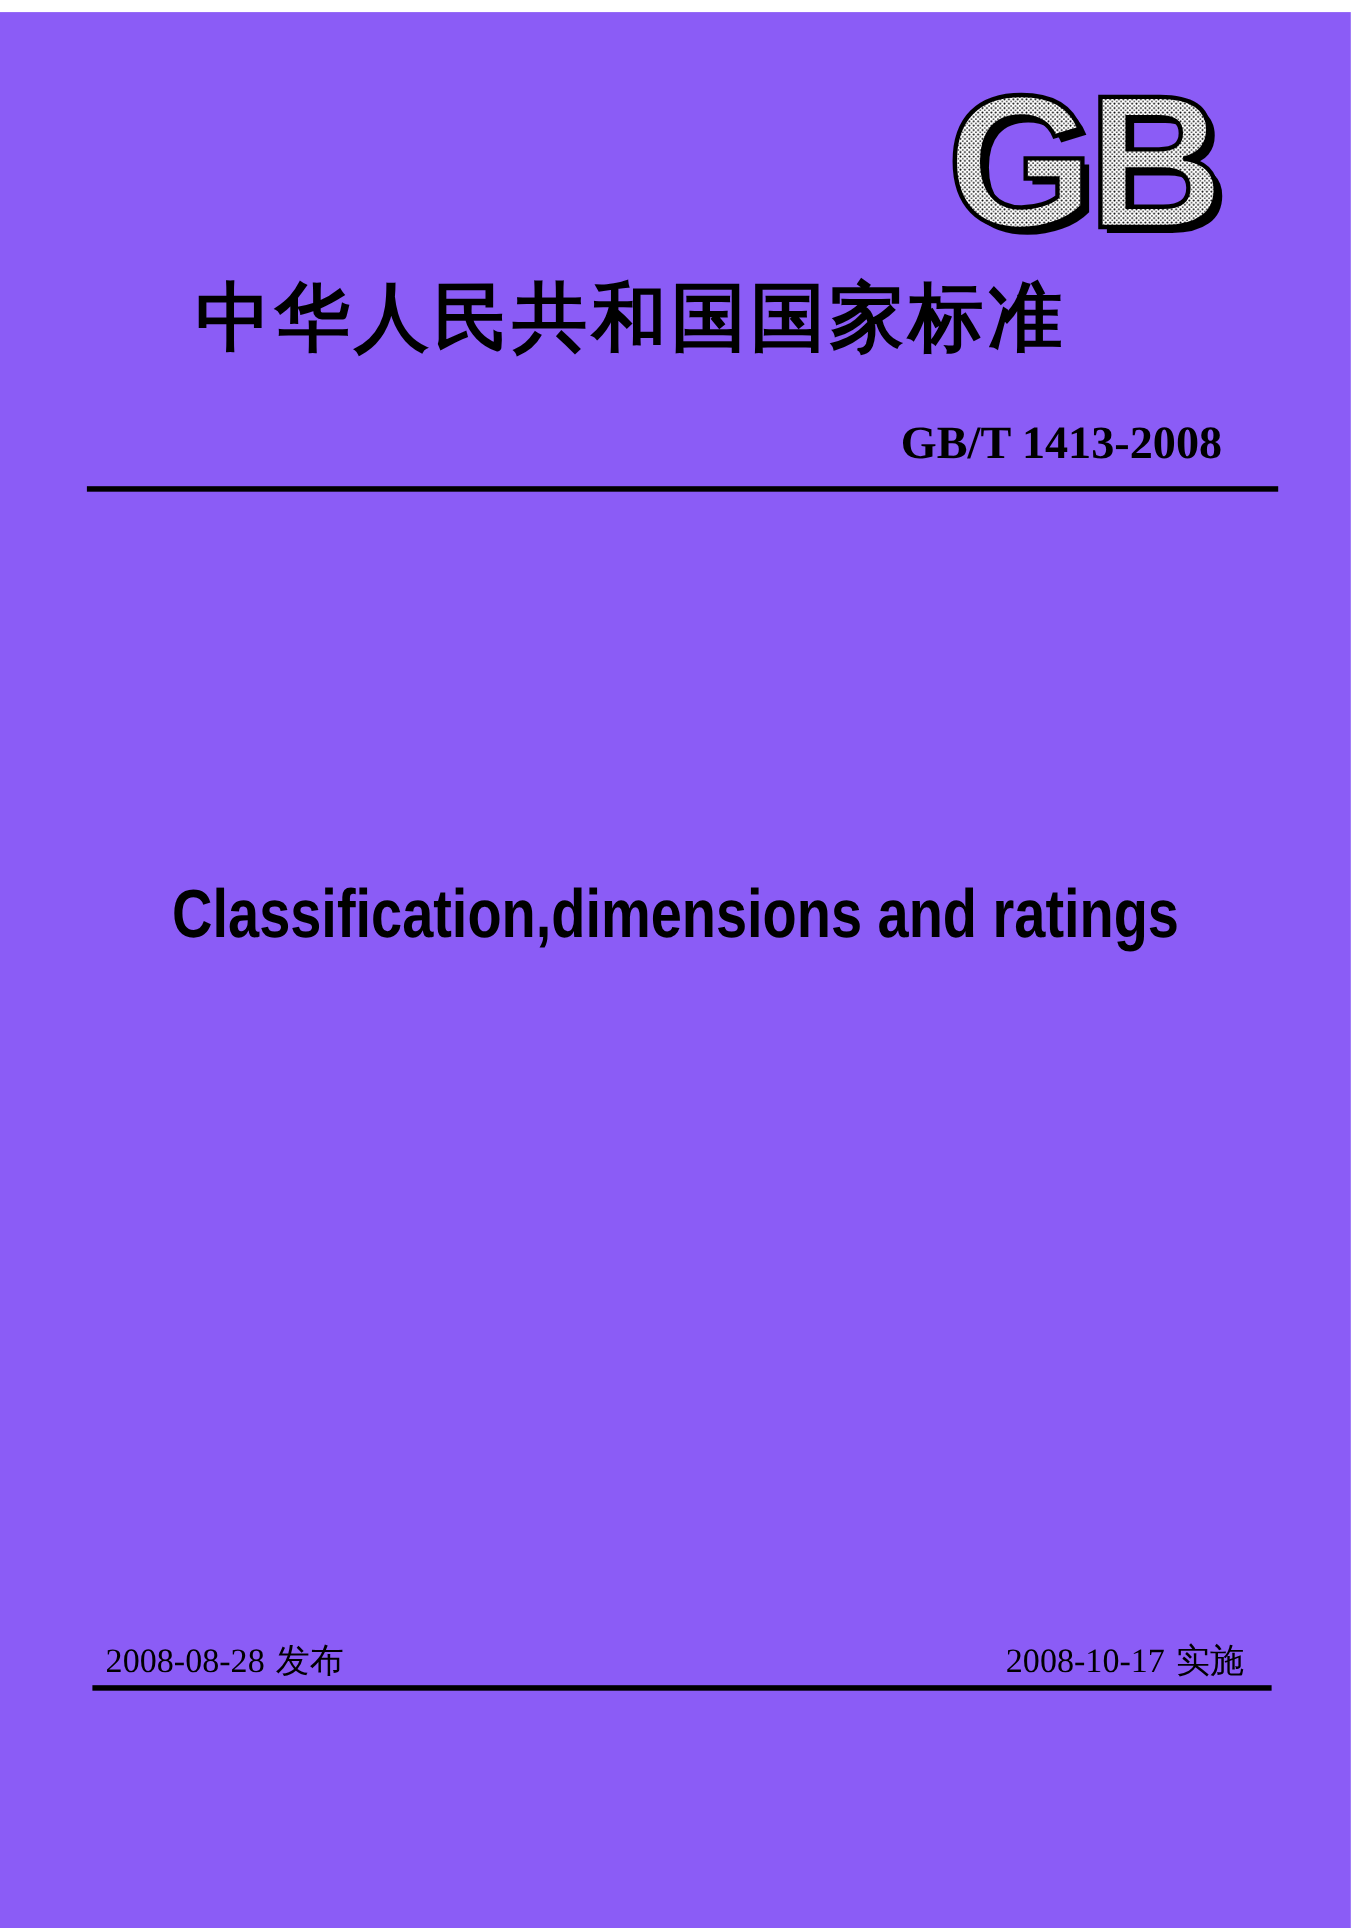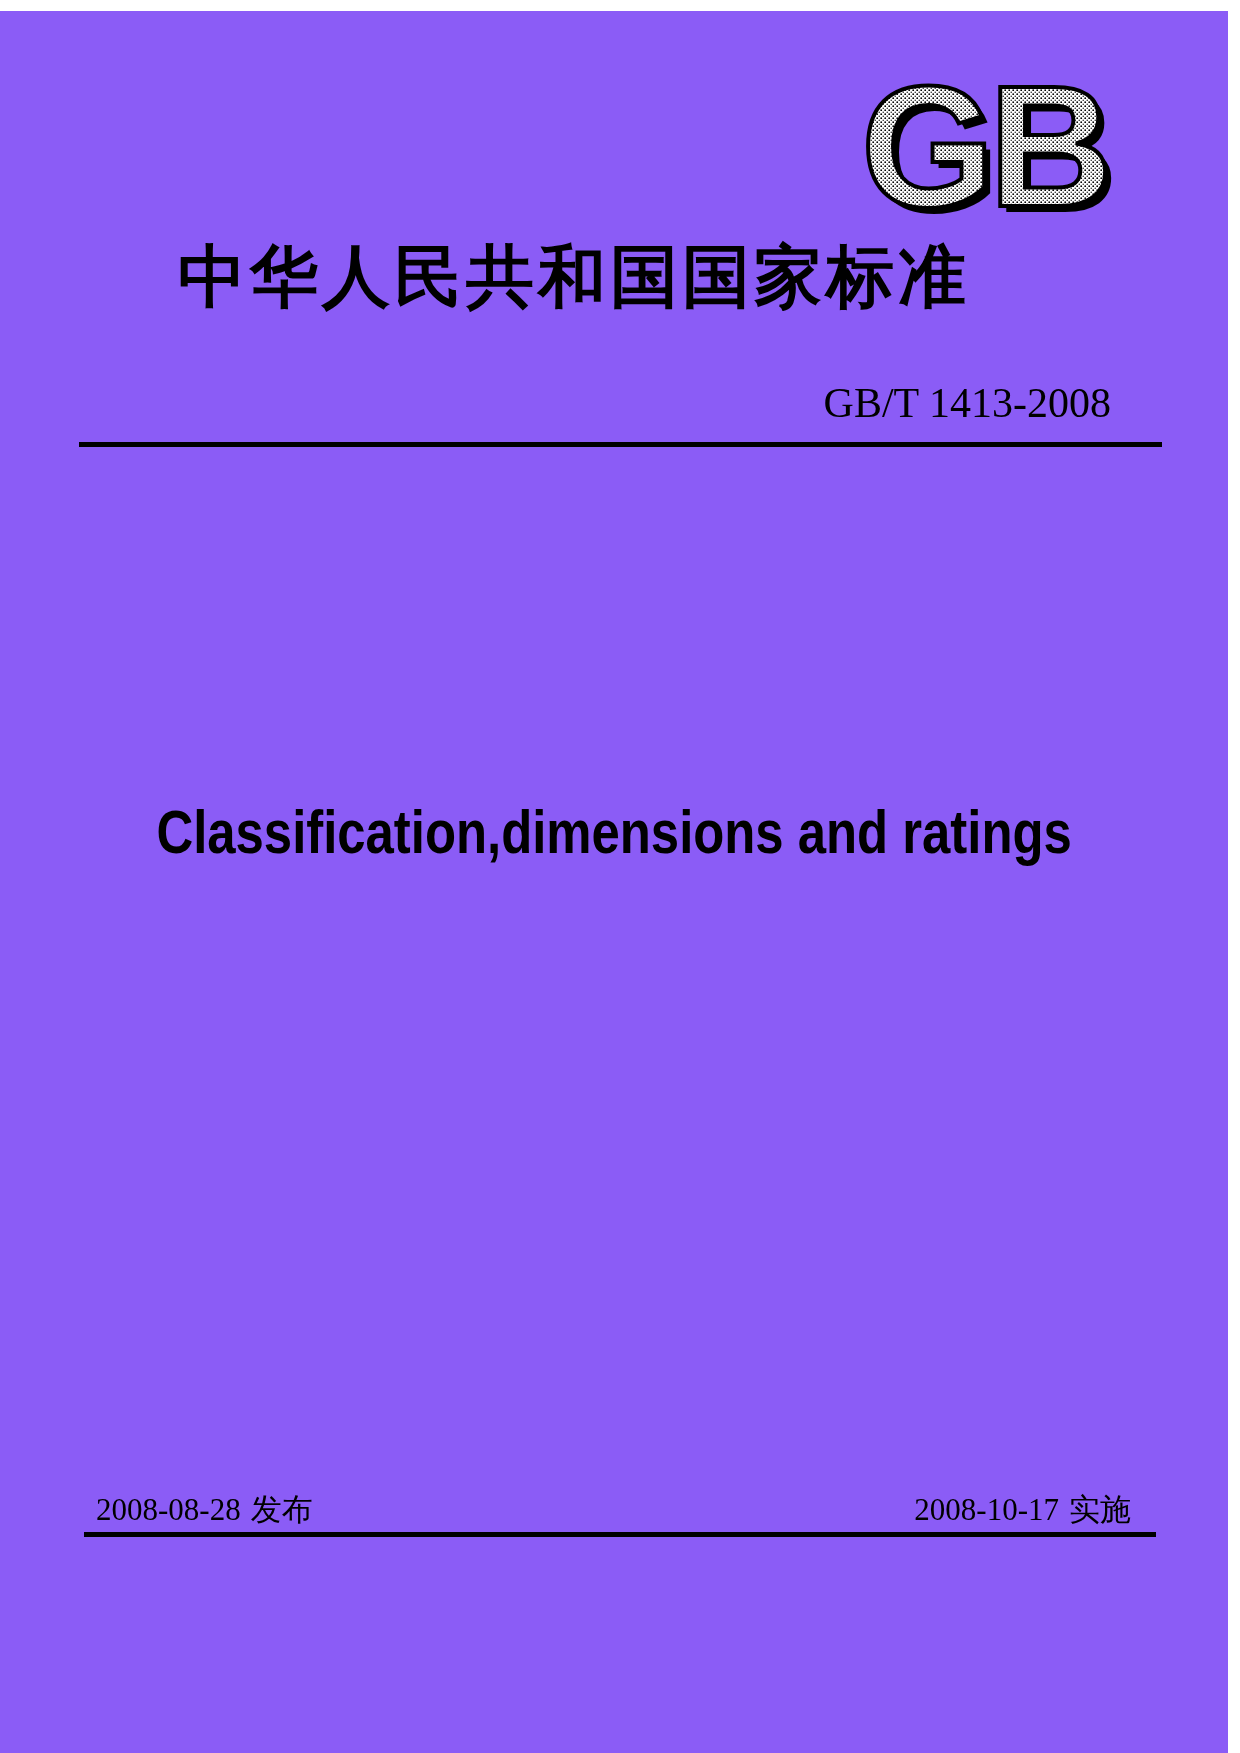--- a/index.html
+++ b/index.html
@@ -24,36 +24,36 @@
     left: 848px;
     top: 62px;
     width: 272px;
     height: 148px;
   }
 
   
   .heading-cn {
     position: absolute;
     left: 178px;
-    top: 232px;
+    top: 244px;
     font-size: 68px;
     font-weight: bold;
     letter-spacing: 4px;
     line-height: 1;
     white-space: nowrap;
     font-family: "Liberation Serif", serif;
   }
 
   
   .std-code {
     position: absolute;
     top: 371px;
     right: 117px;
     font-size: 42px;
-    font-weight: normal;
+    font-weight: bold;
     line-height: 1;
     font-family: "Liberation Serif", serif;
   }
 
   .rule {
     position: absolute;
     background: #000000;
     height: 5px;
   }
   .rule-top {

